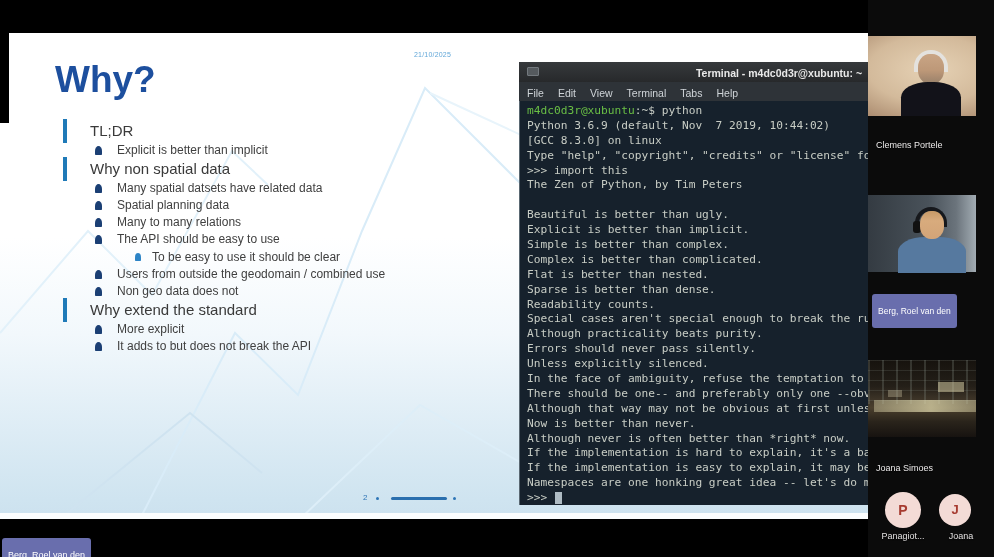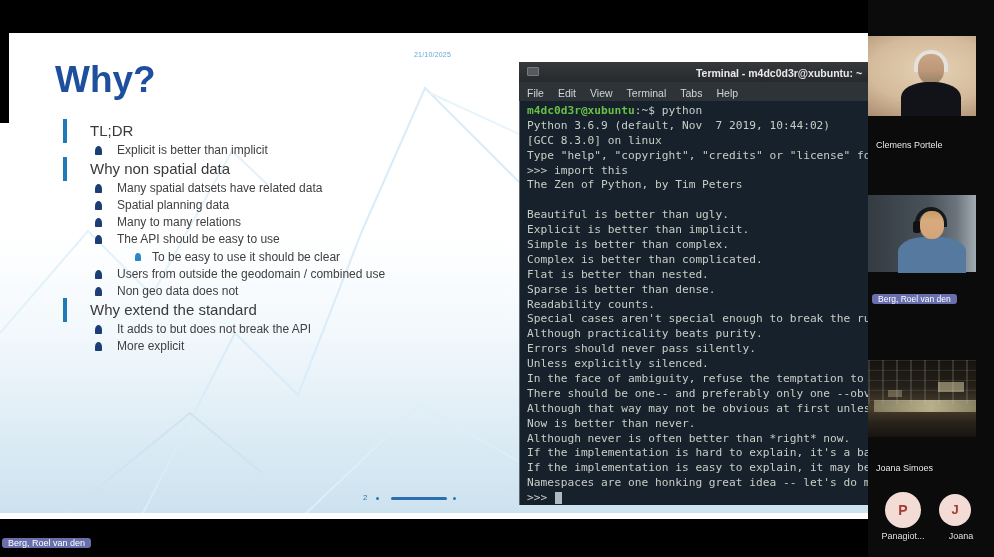--- a/index.html
+++ b/index.html
@@ -43,32 +43,32 @@
                 text-align:center; line-height:20px; }
   .t-title { font-size:10.5px; font-weight:bold; color:#e9e9e9; }
   .t-winicon { position:absolute; left:8px; top:5px; width:12px; height:9px; background:#555a5e;
                border:1px solid #73797e; border-radius:1px; }
   .t-menubar { height:19px; background:#2e3338; line-height:19px; padding-left:8px; }
   .t-menuitem { display:inline-block; font-size:10.5px; color:#cfd4d8; margin-right:14px; }
   .t-body { height:404px; background:#16212c; border-left:1px solid #5a6872;
             padding:3px 0 0 7px; font-family:"DejaVu Sans Mono", monospace;
             font-size:11.2px; line-height:14.9px; color:#c8cdc5; overflow:hidden; }
   .tline { white-space:pre; height:14.9px; }
-  .t-green { color:#6abf45; font-weight:bold; }
+  .t-green { color:#6abf45; font-weight:normal; }
   .t-cursor { display:inline-block; width:7px; height:12px; background:#aebbc3; vertical-align:middle; margin-left:1px; }
 
   
   .sidebar { position:absolute; left:868px; top:0; width:126px; height:557px; background:#0b0b0b; z-index:5; }
   .tile { position:absolute; left:0; width:108px; background:#0b0b0b; overflow:hidden; }
   .tile1 { top:0; height:186px; }
   .tile2 { top:186px; height:174px; }
   .tile3 { top:360px; height:197px; }
   .vname { position:absolute; left:8px; font-size:9px; color:#eceaea; text-shadow:0 1px 1px #000; }
   .pill { position:absolute; background:rgba(114,119,188,0.92); color:#fff; font-size:8.5px;
-          padding:0 6px; border-radius:3px; white-space:nowrap; }
+          padding:12px 6px; border-radius:3px; white-space:nowrap; }
 
   .v1 { position:absolute; left:0; top:36px; width:126px; height:80px;
         background:radial-gradient(ellipse 130% 110% at 50% 42%, #e6d2b5 0%, #d3ba9b 38%, #a8886c 68%, #5c4936 92%, #3a2d22 100%); }
   .v1 .head { position:absolute; left:50px; top:18px; width:26px; height:30px; border-radius:45%;
               background:linear-gradient(180deg,#c9a585 0%,#bd9878 55%,#a88a70 80%,#97826a 100%); }
   .v1 .phones { position:absolute; left:46px; top:14px; width:34px; height:22px; border:4px solid #e4e2de;
                 border-bottom:none; border-radius:17px 17px 0 0; }
   .v1 .shirt { position:absolute; left:33px; top:46px; width:60px; height:34px; background:#121219;
                border-radius:45% 45% 0 0; }
 
@@ -123,22 +123,22 @@
         <div class="s-bullet"><span class="bicon"></span><span>Explicit is better than implicit</span></div>
         <div class="s-header"><span class="hbar"></span><span>Why non spatial data</span></div>
         <div class="s-bullet"><span class="bicon"></span><span>Many spatial datsets have related data</span></div>
         <div class="s-bullet"><span class="bicon"></span><span>Spatial planning data</span></div>
         <div class="s-bullet"><span class="bicon"></span><span>Many to many relations</span></div>
         <div class="s-bullet"><span class="bicon"></span><span>The API should be easy to use</span></div>
         <div class="s-subbullet"><span class="bicon"></span><span>To be easy to use it should be clear</span></div>
         <div class="s-bullet"><span class="bicon"></span><span>Users from outside the geodomain / combined use</span></div>
         <div class="s-bullet"><span class="bicon"></span><span>Non geo data does not</span></div>
         <div class="s-header"><span class="hbar"></span><span>Why extend the standard</span></div>
+        <div class="s-bullet"><span class="bicon"></span><span>More explicit</span></div>
         <div class="s-bullet"><span class="bicon"></span><span>It adds to but does not break the API</span></div>
-        <div class="s-bullet"><span class="bicon"></span><span>More explicit</span></div>
       </div>
     <div class="slide-footer">
       <span class="pgnum">2</span>
       <span class="pgdot1"></span>
       <span class="pgline"></span>
       <span class="pgdot2"></span>
     </div>
     <div class="slide-bottom-strip"></div>
   </div>
   <div class="corner-mask"></div>

